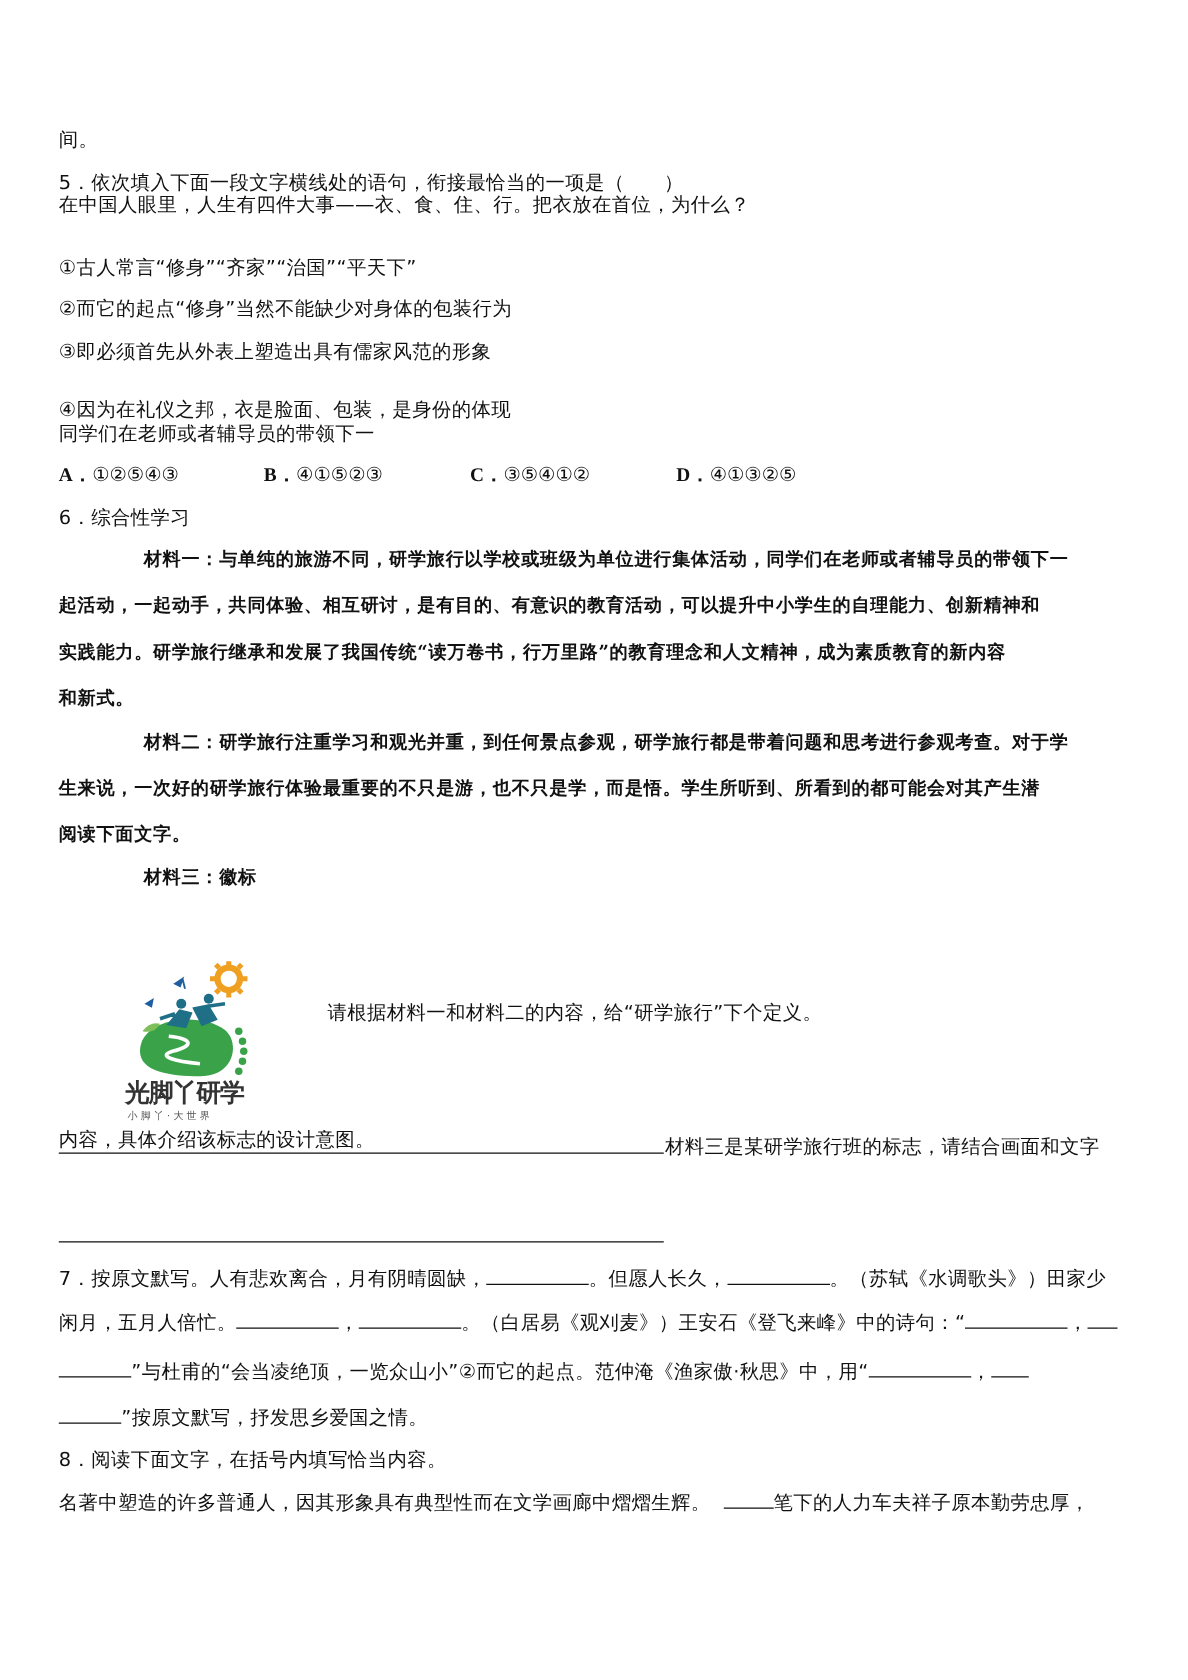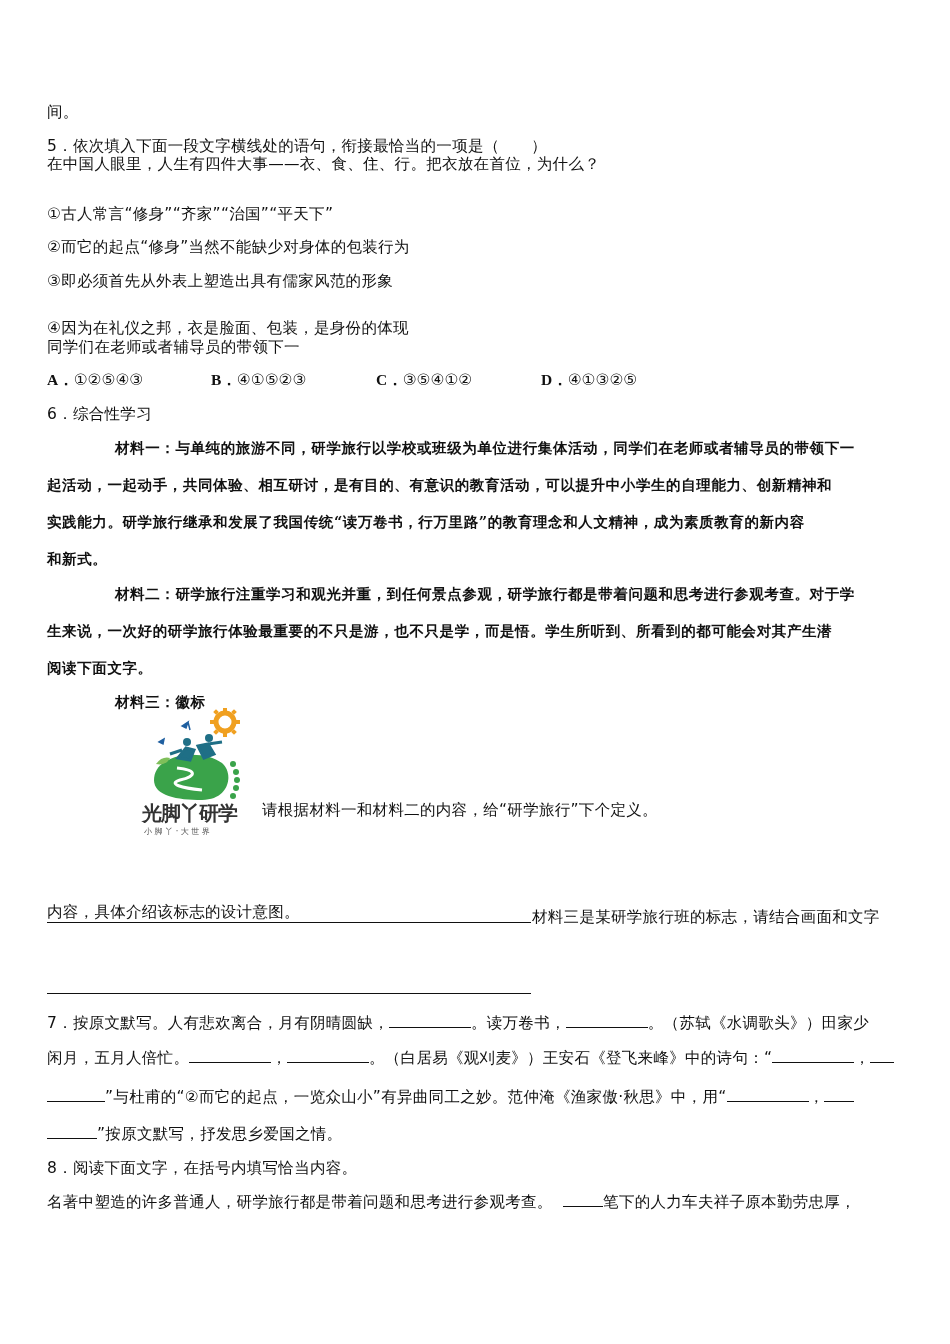--- a/index.html
+++ b/index.html
@@ -5,21 +5,21 @@
   html, body { margin:0; padding:0; background:#ffffff; }
   body { width:950px; height:1344px; position:relative; overflow:hidden;
          font-family:"DejaVu Sans", "Liberation Sans", sans-serif; color:#111; }
   .line { position:absolute; left:47px; font-size:15.5px; line-height:20px; white-space:nowrap; letter-spacing:0.3px; }
   .serif { font-family:"DejaVu Serif","Liberation Serif", serif; font-weight:bold; font-size:14.5px; letter-spacing:0.6px; }
   .indent { left:80px;margin-left:35px; }
   .opt { position:absolute; font-size:15.5px; }
   .opt .k { font-family:"Liberation Serif", serif; font-weight:bold; }
   .blank { display:inline-block; border-bottom:1px solid #111; height:14px; vertical-align:baseline; }
   .longline { position:absolute; left:47px; height:0; border-bottom:1px solid #111; }
-  .logo { position:absolute; left:100px; top:708px; width:115px; height:135px;margin-left:42px; }
+  .logo { position:absolute; left:100px; top:769px; width:115px; height:135px; }
 </style>
 </head>
 <body>
 
 <div>
 
   <div class="line" style="top:102px">间。</div>
 
   <div class="line" style="top:136px">5．依次填入下面一段文字横线处的语句，衔接最恰当的一项是（　　）</div>
   <div class="line" style="top:154px">在中国人眼里，人生有四件大事——衣、食、住、行。把衣放在首位，为什么？</div>
@@ -96,30 +96,30 @@
   </div>
 
   <div class="line" style="left:262px;top:800px">请根据材料一和材料二的内容，给“研学旅行”下个定义。</div>
 
   <div class="longline" style="top:922px;width:484px"></div>
   <div class="line" style="left:532px;top:907px">材料三是某研学旅行班的标志，请结合画面和文字</div>
   <div class="line" style="top:902px">内容，具体介绍该标志的设计意图。</div>
   <div class="longline" style="top:993px;width:484px"></div>
 
   <div class="line" style="top:1013px">
-    <span>7．按原文默写。人有悲欢离合，月有阴晴圆缺，</span><span class="blank" style="width:82px"></span><span>。读万卷书，</span><span class="blank" style="width:82px"></span><span>。（苏轼《水调歌头》）田家少</span>
+    <span>7．按原文默写。人有悲欢离合，月有阴晴圆缺，</span><span class="blank" style="width:82px"></span><span>。但愿人长久，</span><span class="blank" style="width:82px"></span><span>。（苏轼《水调歌头》）田家少</span>
   </div>
   <div class="line" style="top:1048px">
     <span>闲月，五月人倍忙。</span><span class="blank" style="width:82px"></span><span>，</span><span class="blank" style="width:82px"></span><span>。（白居易《观刈麦》）王安石《登飞来峰》中的诗句：“</span><span class="blank" style="width:82px"></span><span>，</span><span class="blank" style="width:24px"></span>
   </div>
   <div class="line" style="top:1087px">
-    <span class="blank" style="width:58px"></span><span>”与杜甫的“②而它的起点，一览众山小”有异曲同工之妙。范仲淹《渔家傲·秋思》中，用“</span><span class="blank" style="width:82px"></span><span>，</span><span class="blank" style="width:30px"></span>
+    <span class="blank" style="width:58px"></span><span>”与杜甫的“会当凌绝顶，一览众山小”②而它的起点。范仲淹《渔家傲·秋思》中，用“</span><span class="blank" style="width:82px"></span><span>，</span><span class="blank" style="width:30px"></span>
   </div>
   <div class="line" style="top:1124px">
     <span class="blank" style="width:50px"></span><span>”按原文默写，抒发思乡爱国之情。</span>
   </div>
 
   <div class="line" style="top:1158px">8．阅读下面文字，在括号内填写恰当内容。</div>
   <div class="line" style="top:1192px">
-    <span>名著中塑造的许多普通人，研学旅行都是带着问题和思考进行参观考查。</span>&nbsp;&nbsp;<span class="blank" style="width:40px"></span><span>笔下的人力车夫祥子原本勤劳忠厚，</span>
+    <span>名著中塑造的许多普通人，因其形象具有典型性而在文学画廊中熠熠生辉。</span>&nbsp;&nbsp;<span class="blank" style="width:40px"></span><span>笔下的人力车夫祥子原本勤劳忠厚，</span>
   </div>
 
 </div>
 
 </body></html>

